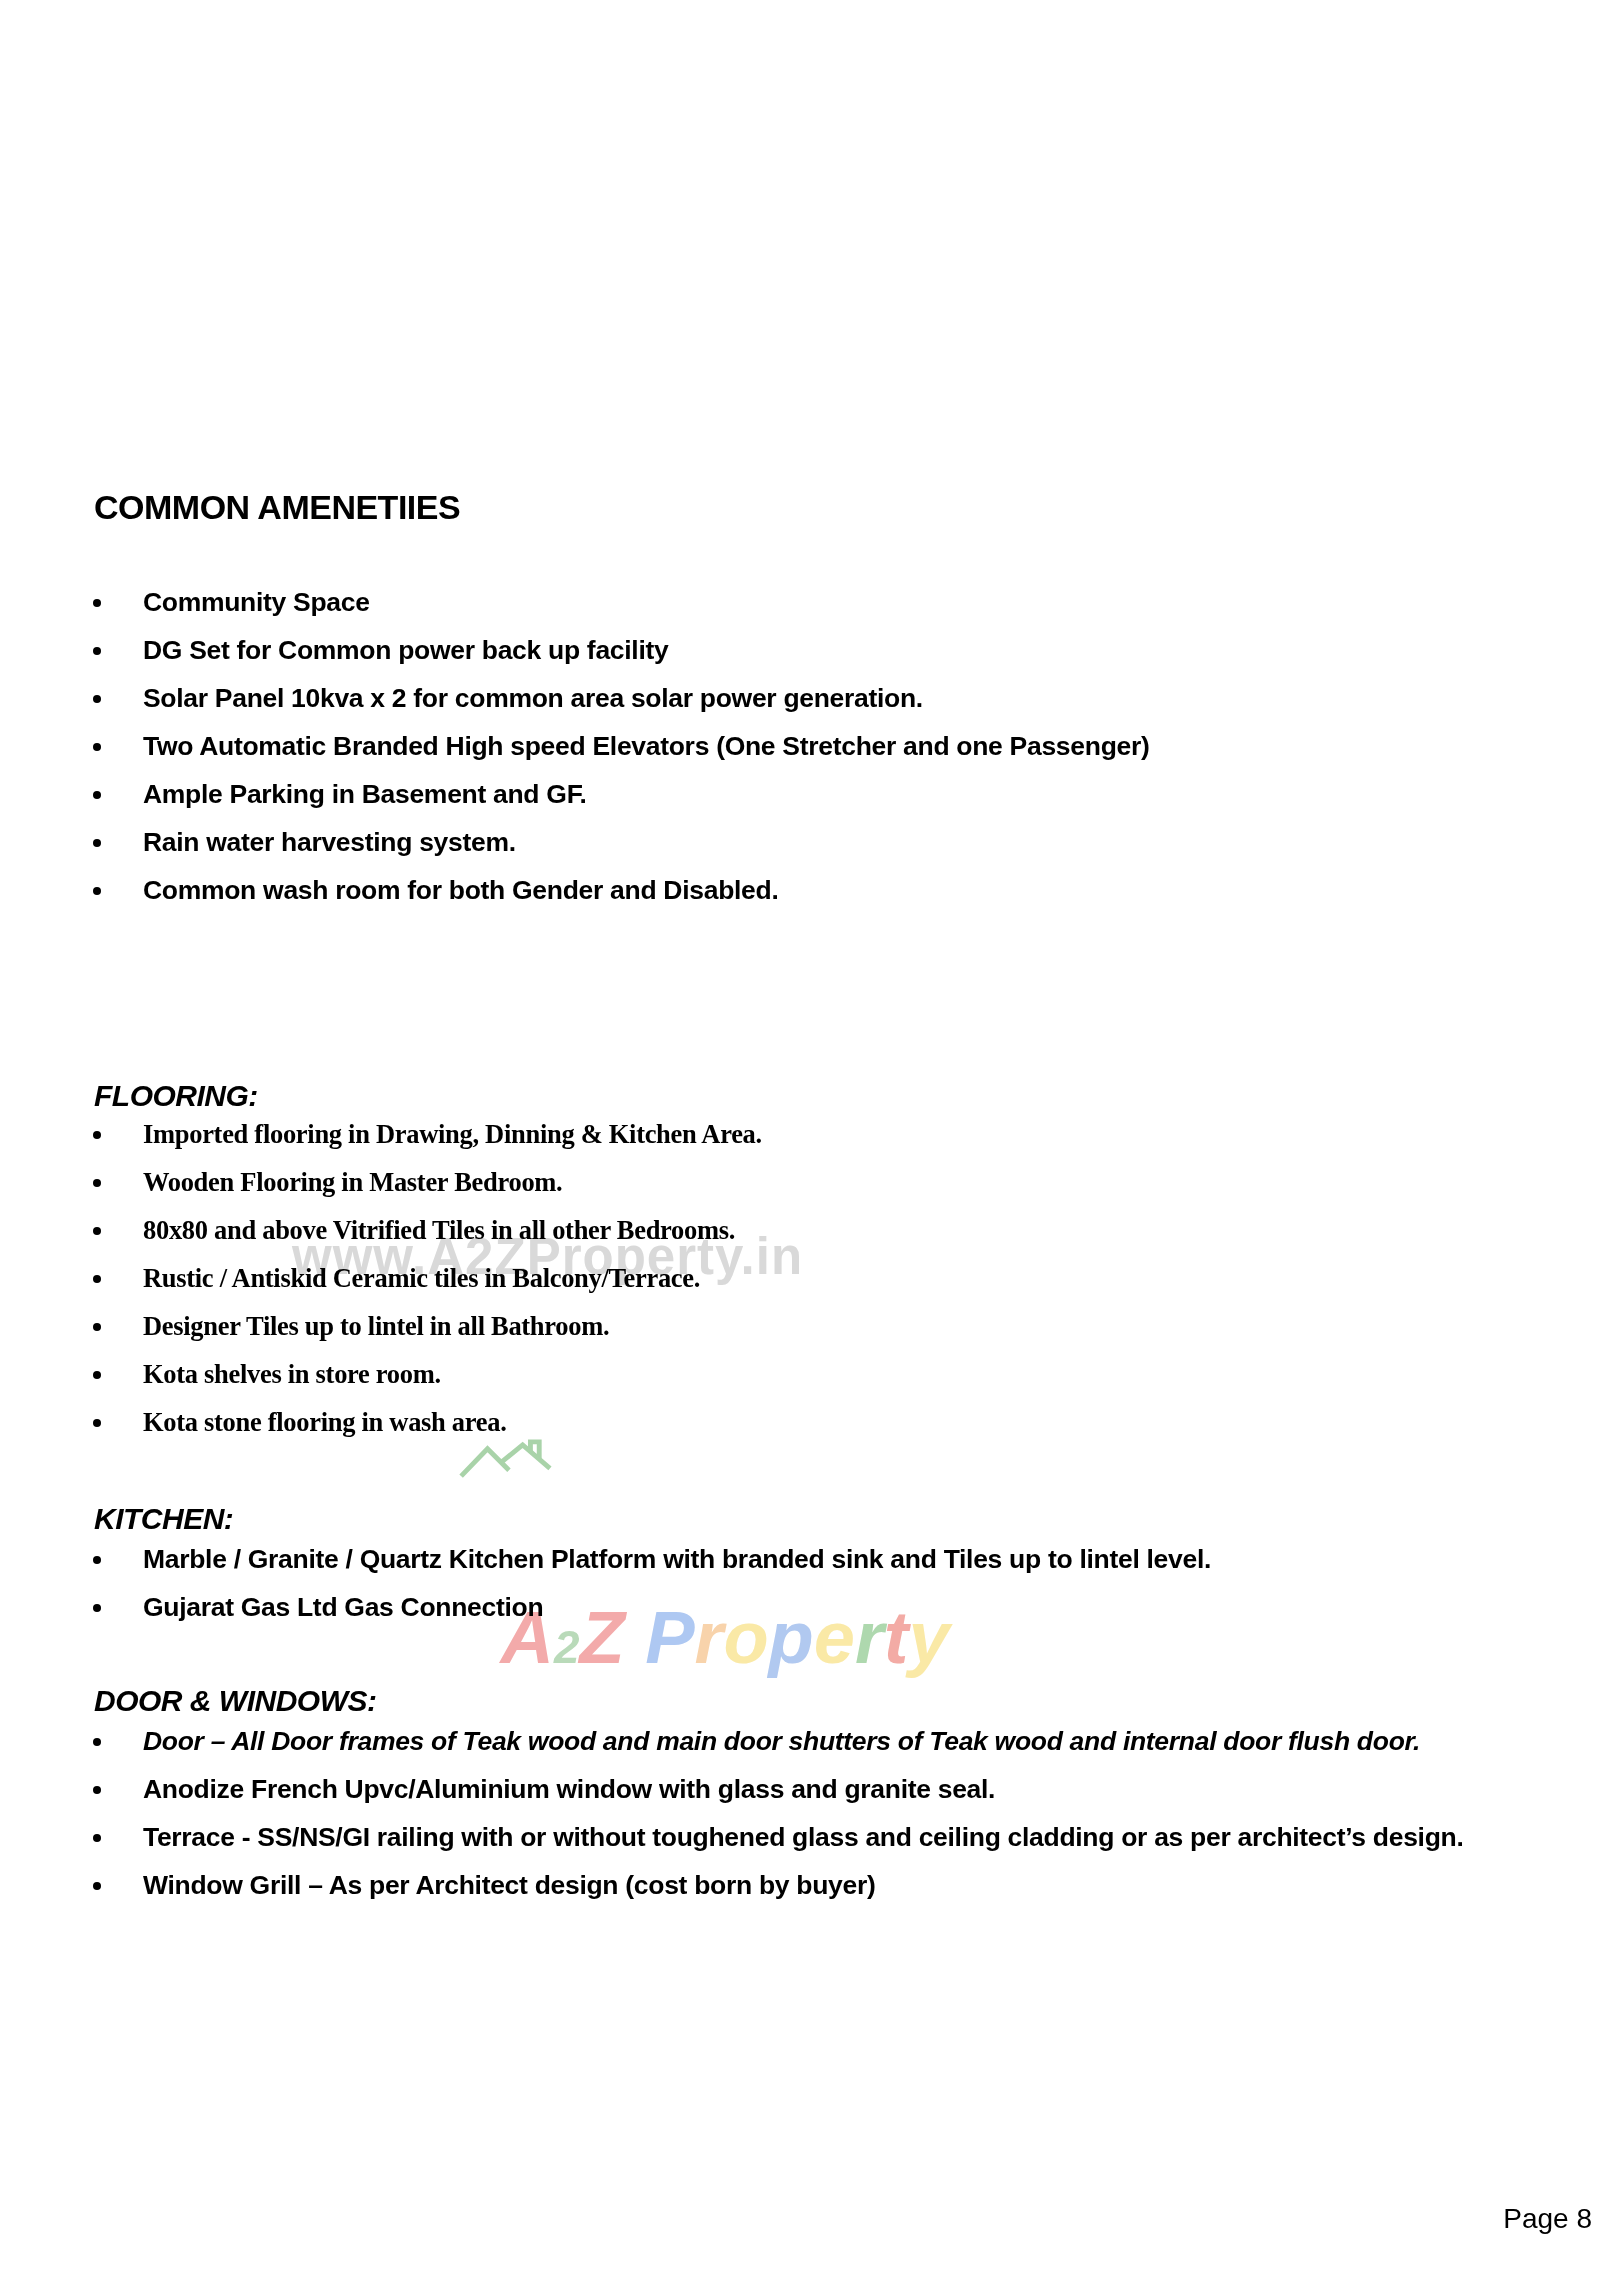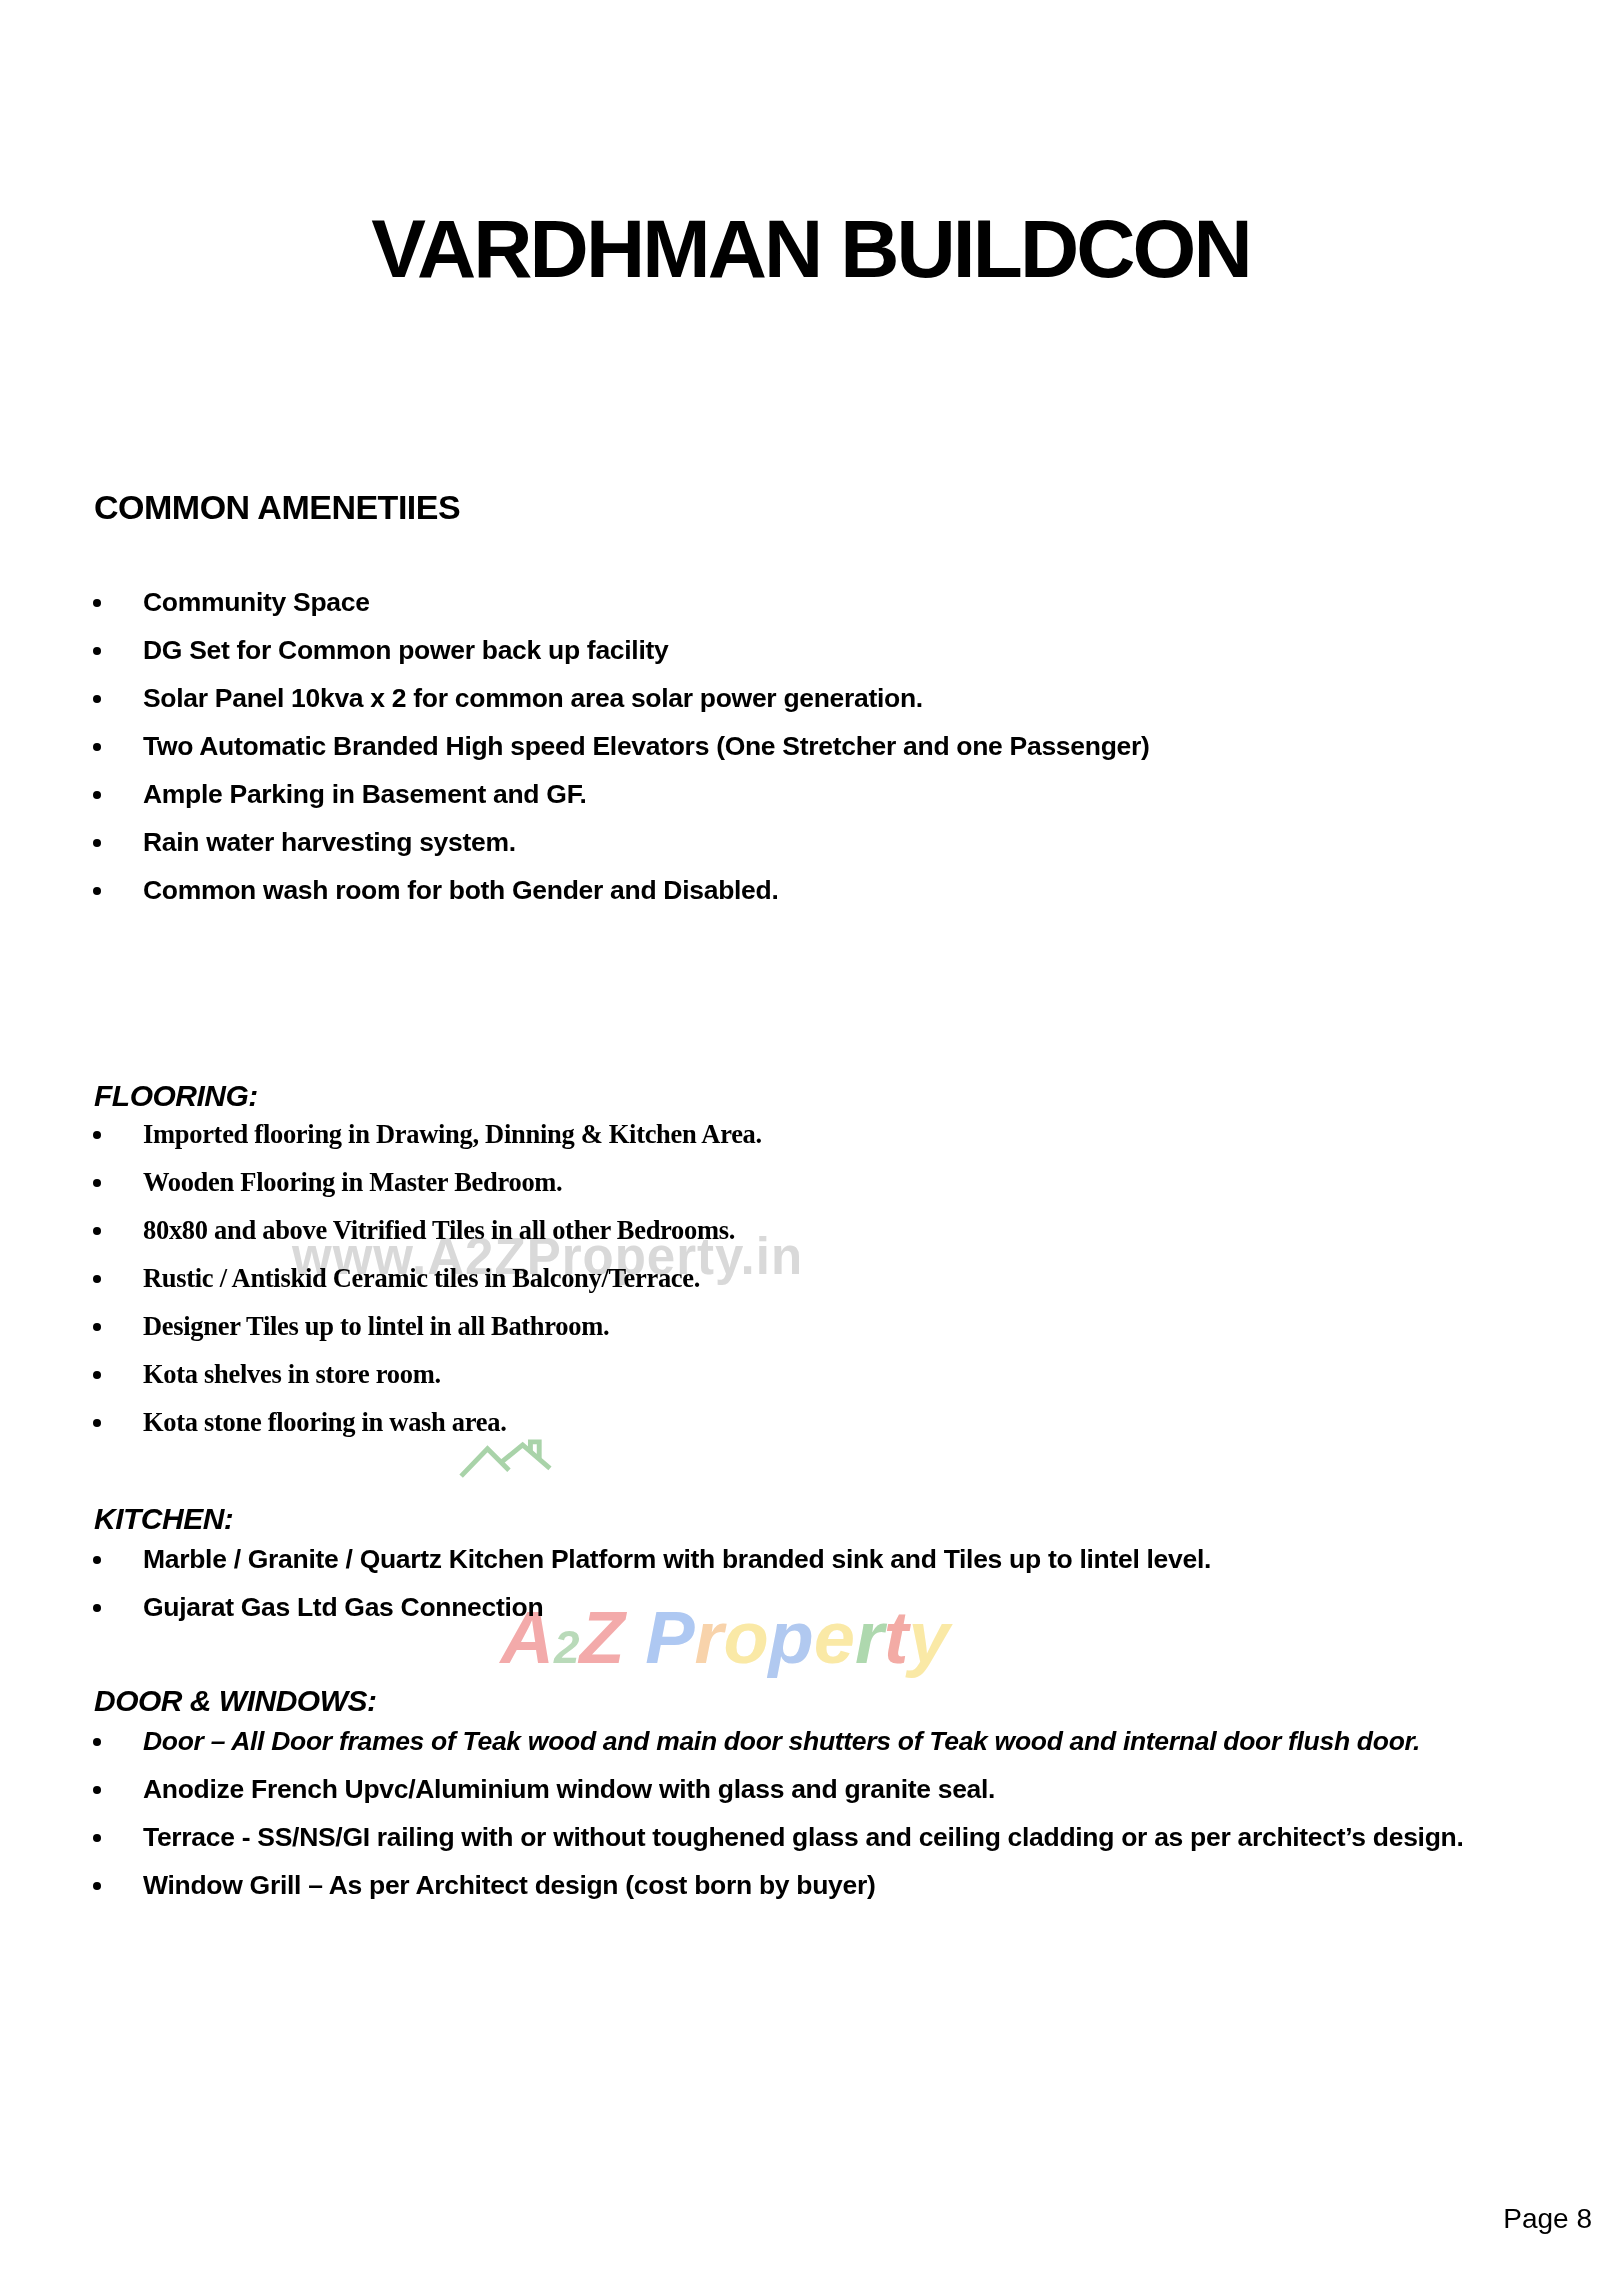--- a/index.html
+++ b/index.html
@@ -85,21 +85,20 @@
 
   <div class="wm-logo">
     <svg class="roof" viewBox="0 0 100 42" fill="none">
       <path class="roof-stroke" d="M3 38 L30 10 L52 32" stroke-width="5" fill="none" stroke="#a9d3a9"></path>
       <path class="roof-stroke" d="M44 24 L66 6 L94 30" stroke-width="5" fill="none" stroke="#a9d3a9"></path>
       <path class="roof-stroke" d="M74 13 L74 3 L83 3 L83 20" stroke-width="5" fill="none" stroke="#a9d3a9"></path>
     </svg>
     <span><span style="color: rgb(243, 170, 170);">A</span><span class="small" style="color: rgb(185, 218, 185);">2</span><span style="color: rgb(243, 170, 170);">Z</span><span style="color: rgb(255, 255, 255);"> </span><span style="color: rgb(174, 200, 242);">P</span><span style="color: rgb(248, 211, 171);">r</span><span style="color: rgb(250, 233, 166);">o</span><span style="color: rgb(177, 201, 240);">p</span><span style="color: rgb(250, 233, 166);">e</span><span style="color: rgb(174, 216, 174);">r</span><span style="color: rgb(243, 171, 165);">t</span><span style="color: rgb(250, 233, 166);">y</span></span>
   </div>
 
-  <div class="doc-title">VARDHMAN BUILDCON</div>
 
   <div class="h-main">COMMON AMENETIIES</div>
   <ul class="blist" id="ul-common">
     <li>Community Space</li>
     <li>DG Set for Common power back up facility</li>
     <li>Solar Panel 10kva x 2 for common area solar power generation.</li>
     <li>Two Automatic Branded High speed Elevators (One Stretcher and one Passenger)</li>
     <li>Ample Parking in Basement and GF.</li>
     <li>Rain water harvesting system.</li>
     <li>Common wash room for both Gender and Disabled.</li>

